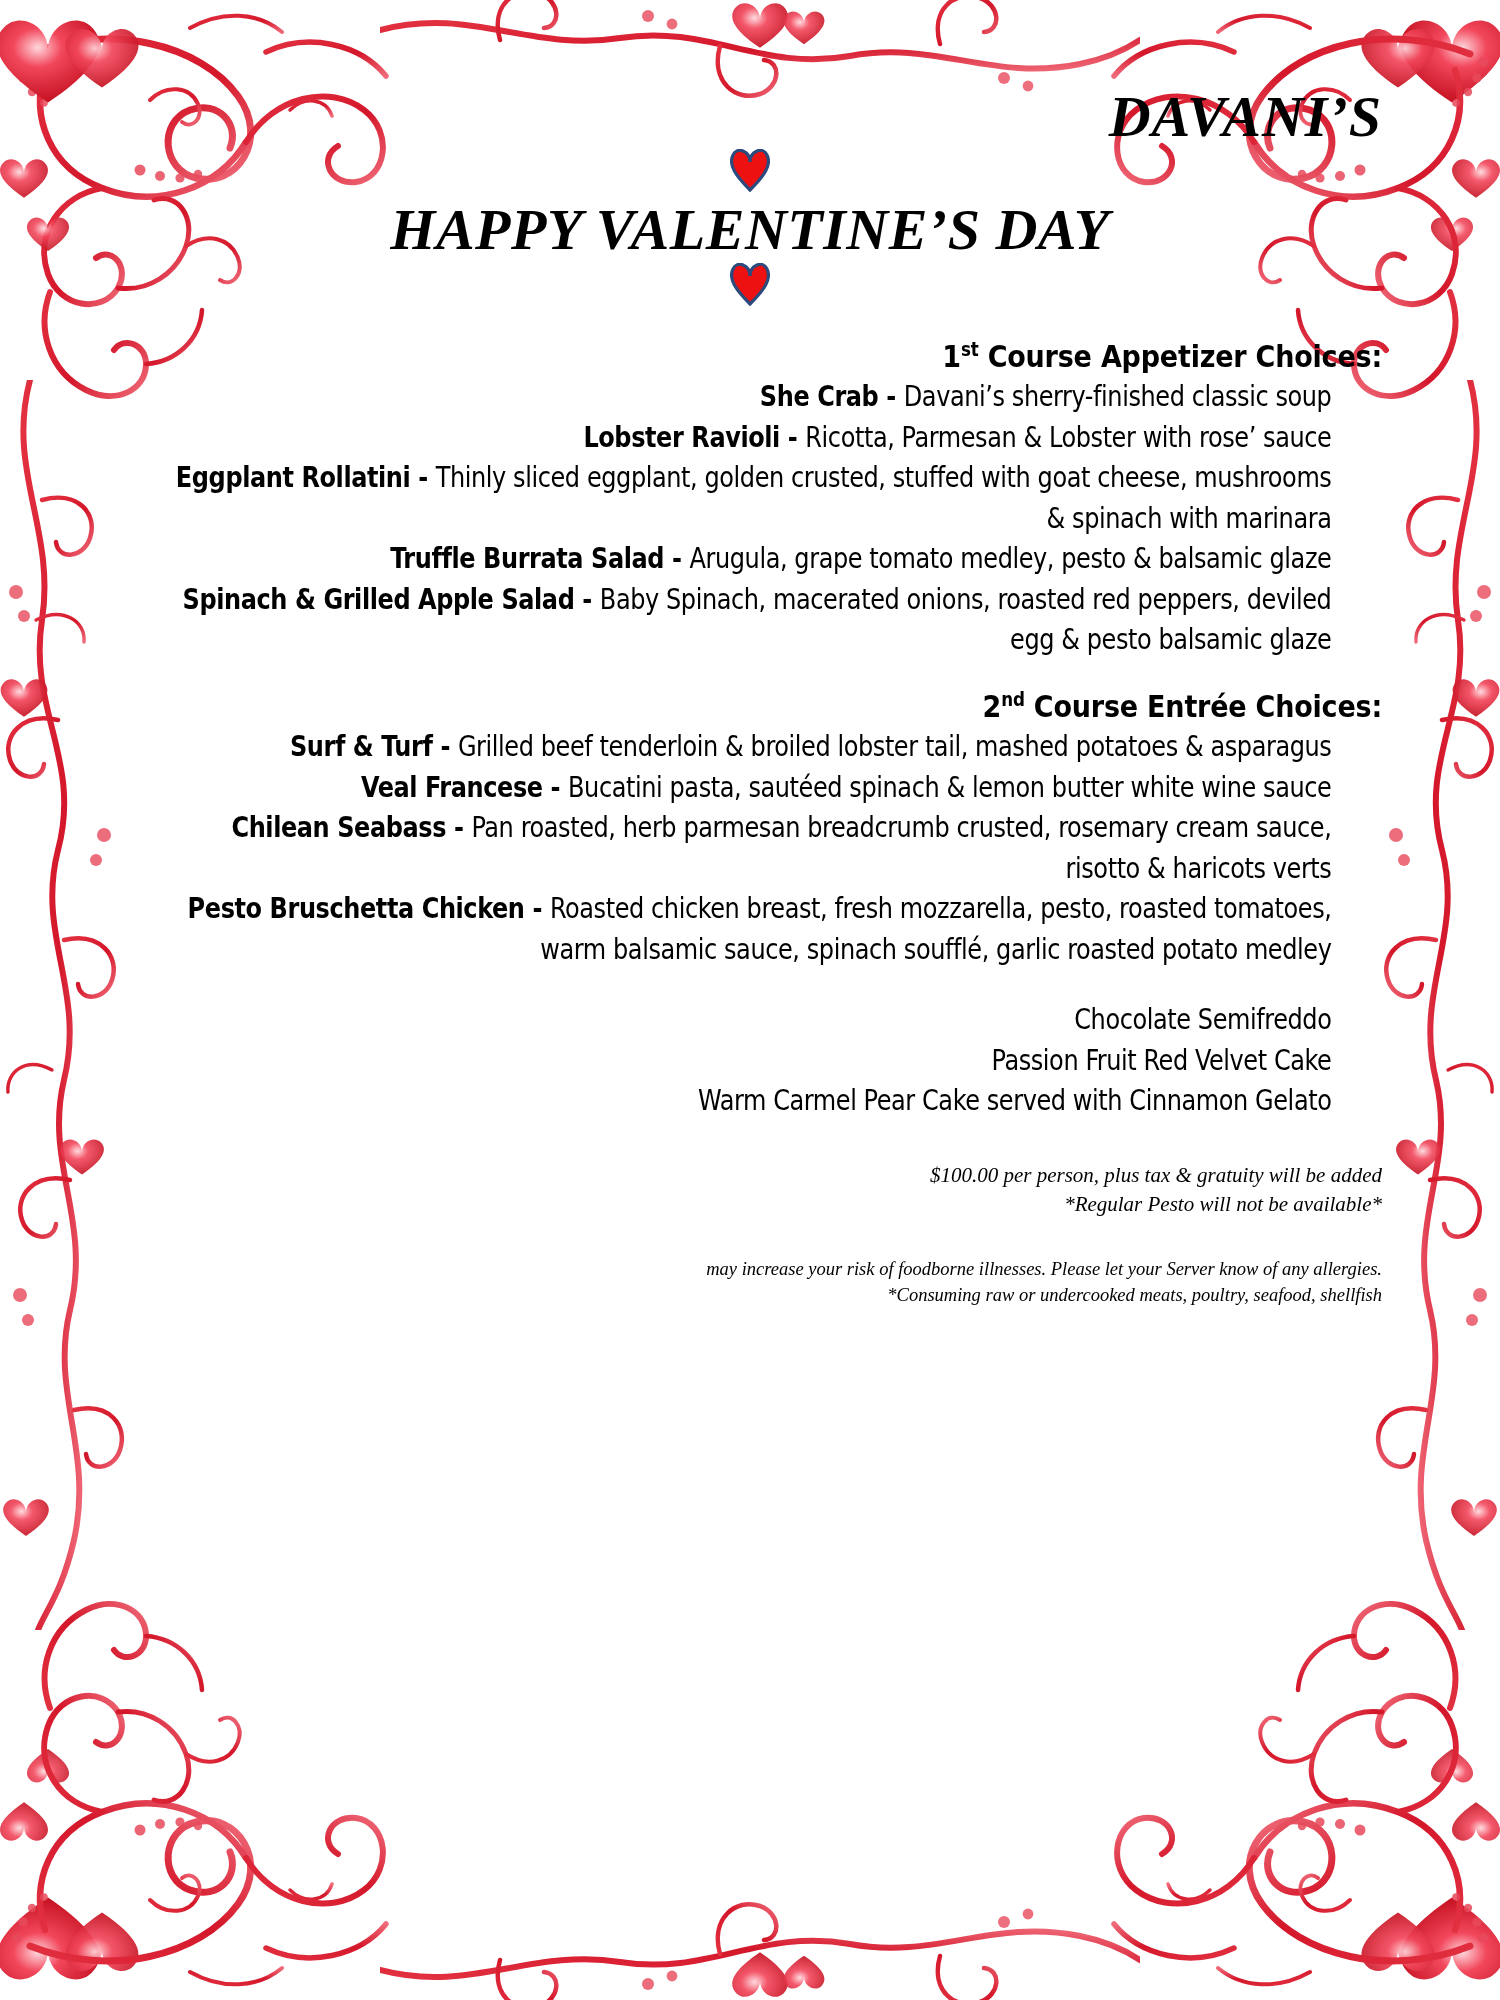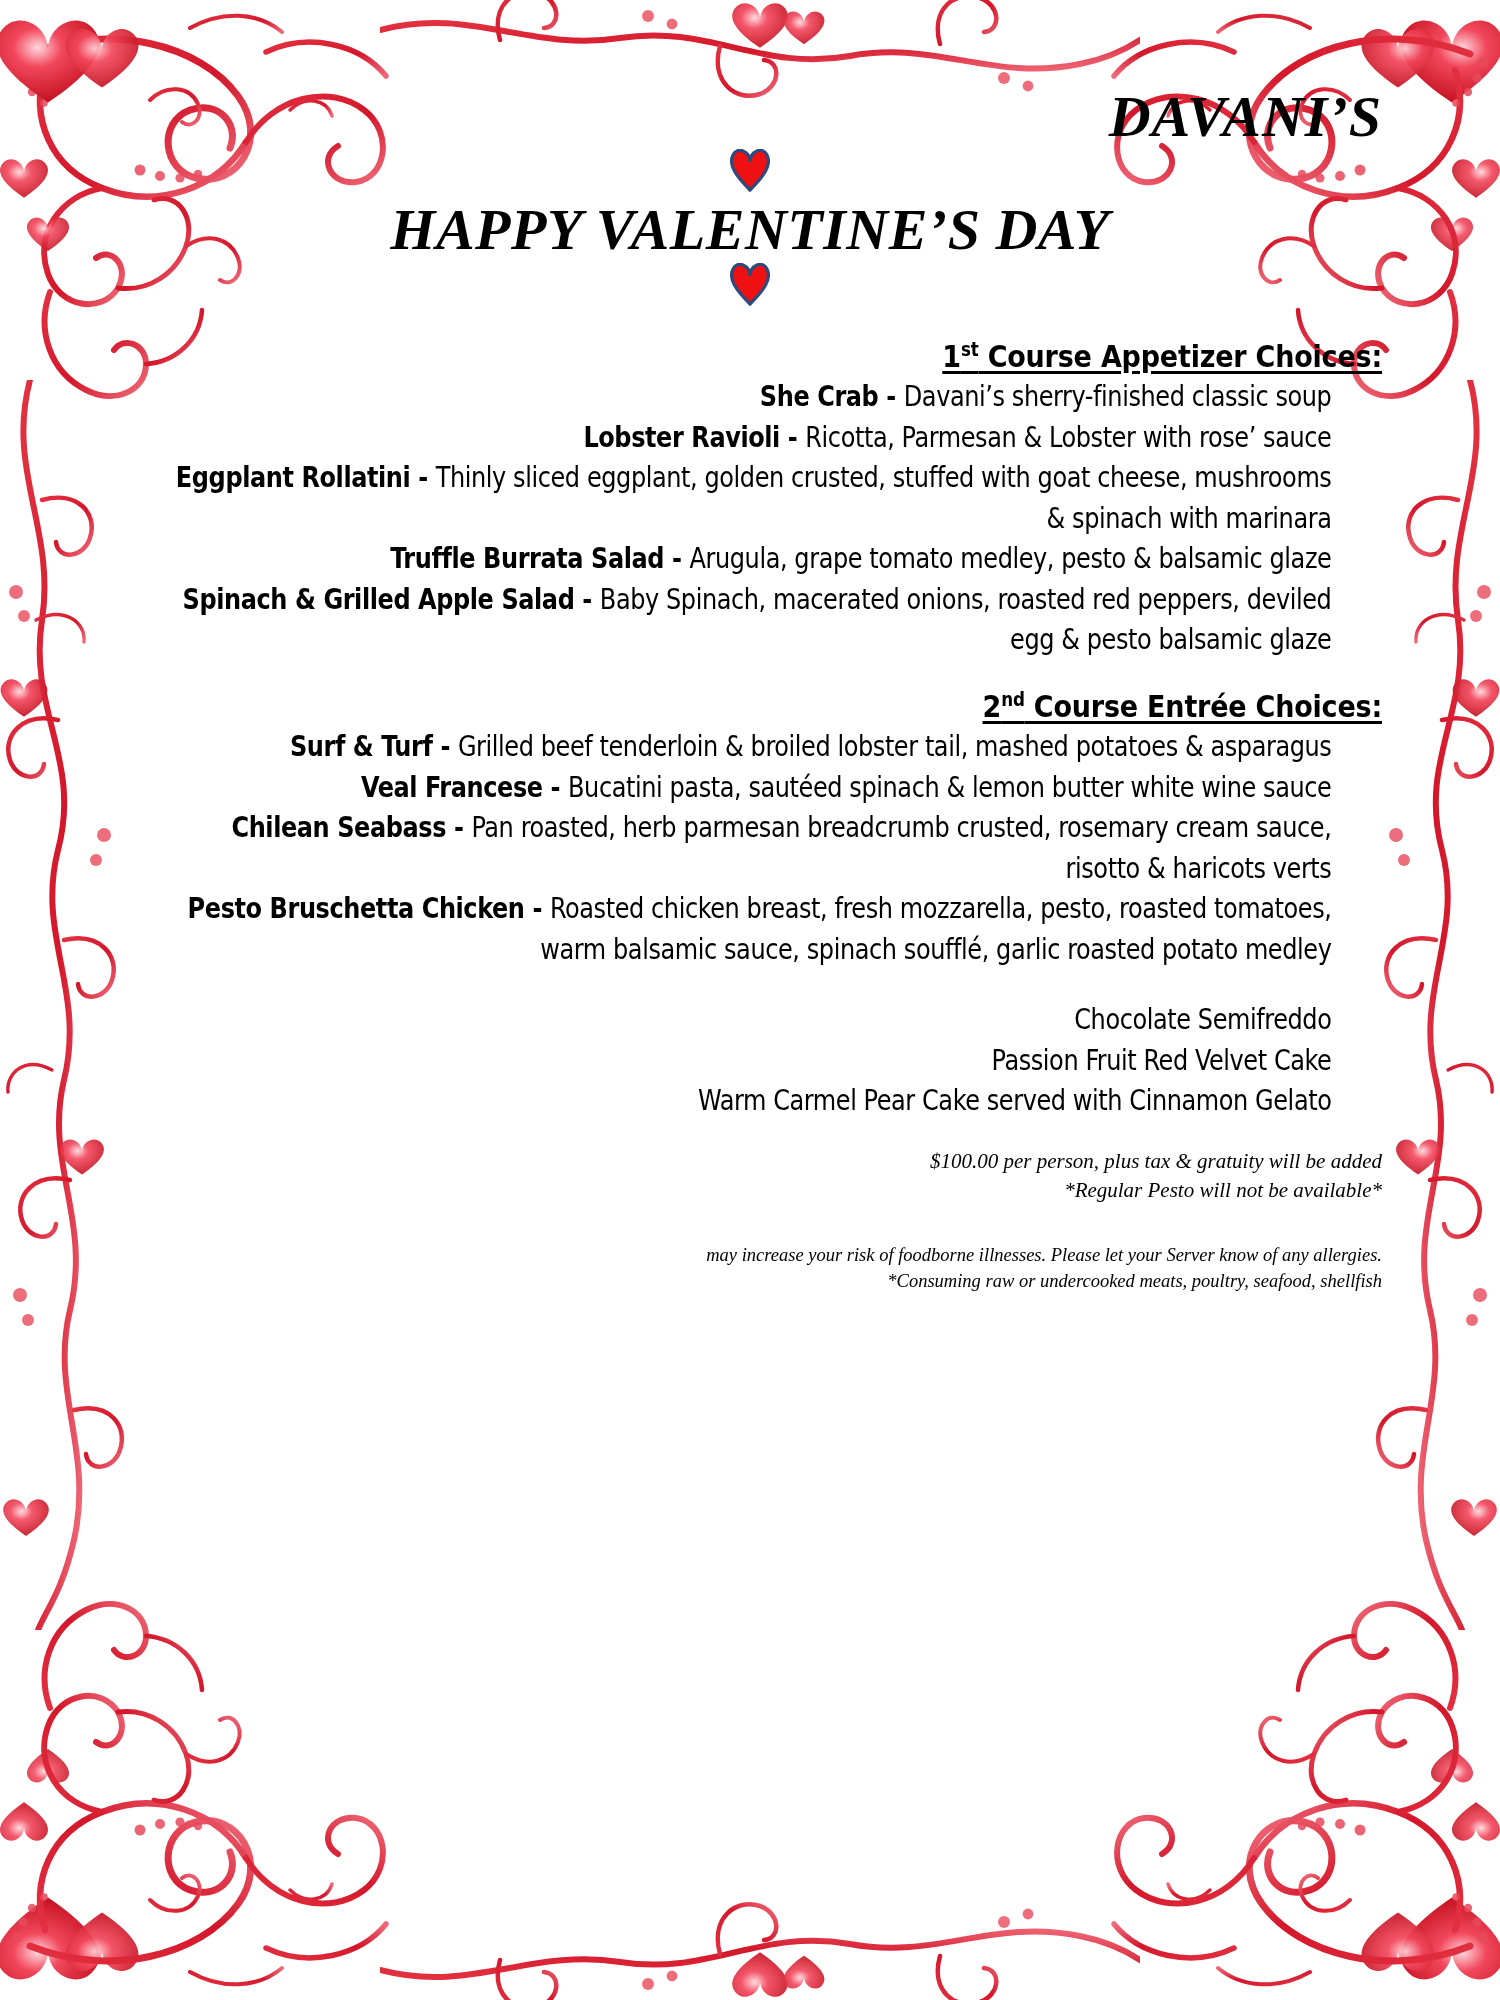--- a/index.html
+++ b/index.html
@@ -88,21 +88,20 @@
   }
   .section-heading {
     font-family: "DejaVu Sans Condensed", "Liberation Sans Narrow", "Liberation Sans", sans-serif;
     font-weight: bold;
     font-size: 30px;
     color: #000;
     margin: 0 0 2px 0;
     letter-spacing: -0.2px;
   }
   .section-heading .u {
-    text-decoration: underline;
     text-underline-offset: 4px;
     text-decoration-thickness: 2.5px;
     margin-left: 36px;
   }
   .section-heading sup {
     font-size: 0.62em;
     vertical-align: super;
     line-height: 0;
   }
 
@@ -122,21 +121,21 @@
     font-size: 29px;
     color: #000;
     line-height: 1.395;
     margin: 0;
     letter-spacing: -0.45px;
     transform: scaleX(0.92);
     transform-origin: center center;
   }
 
   .pricing {
-    margin-top: 26px;
+    margin-top: 40px;
     font-family: "Liberation Serif", "DejaVu Serif", serif;
     font-style: italic;
     font-size: 21px;
     line-height: 1.42;
     color: #000;
   }
   .disclaimer {
     margin-top: 36px;
     font-family: "Liberation Serif", "DejaVu Serif", serif;
     font-style: italic;

